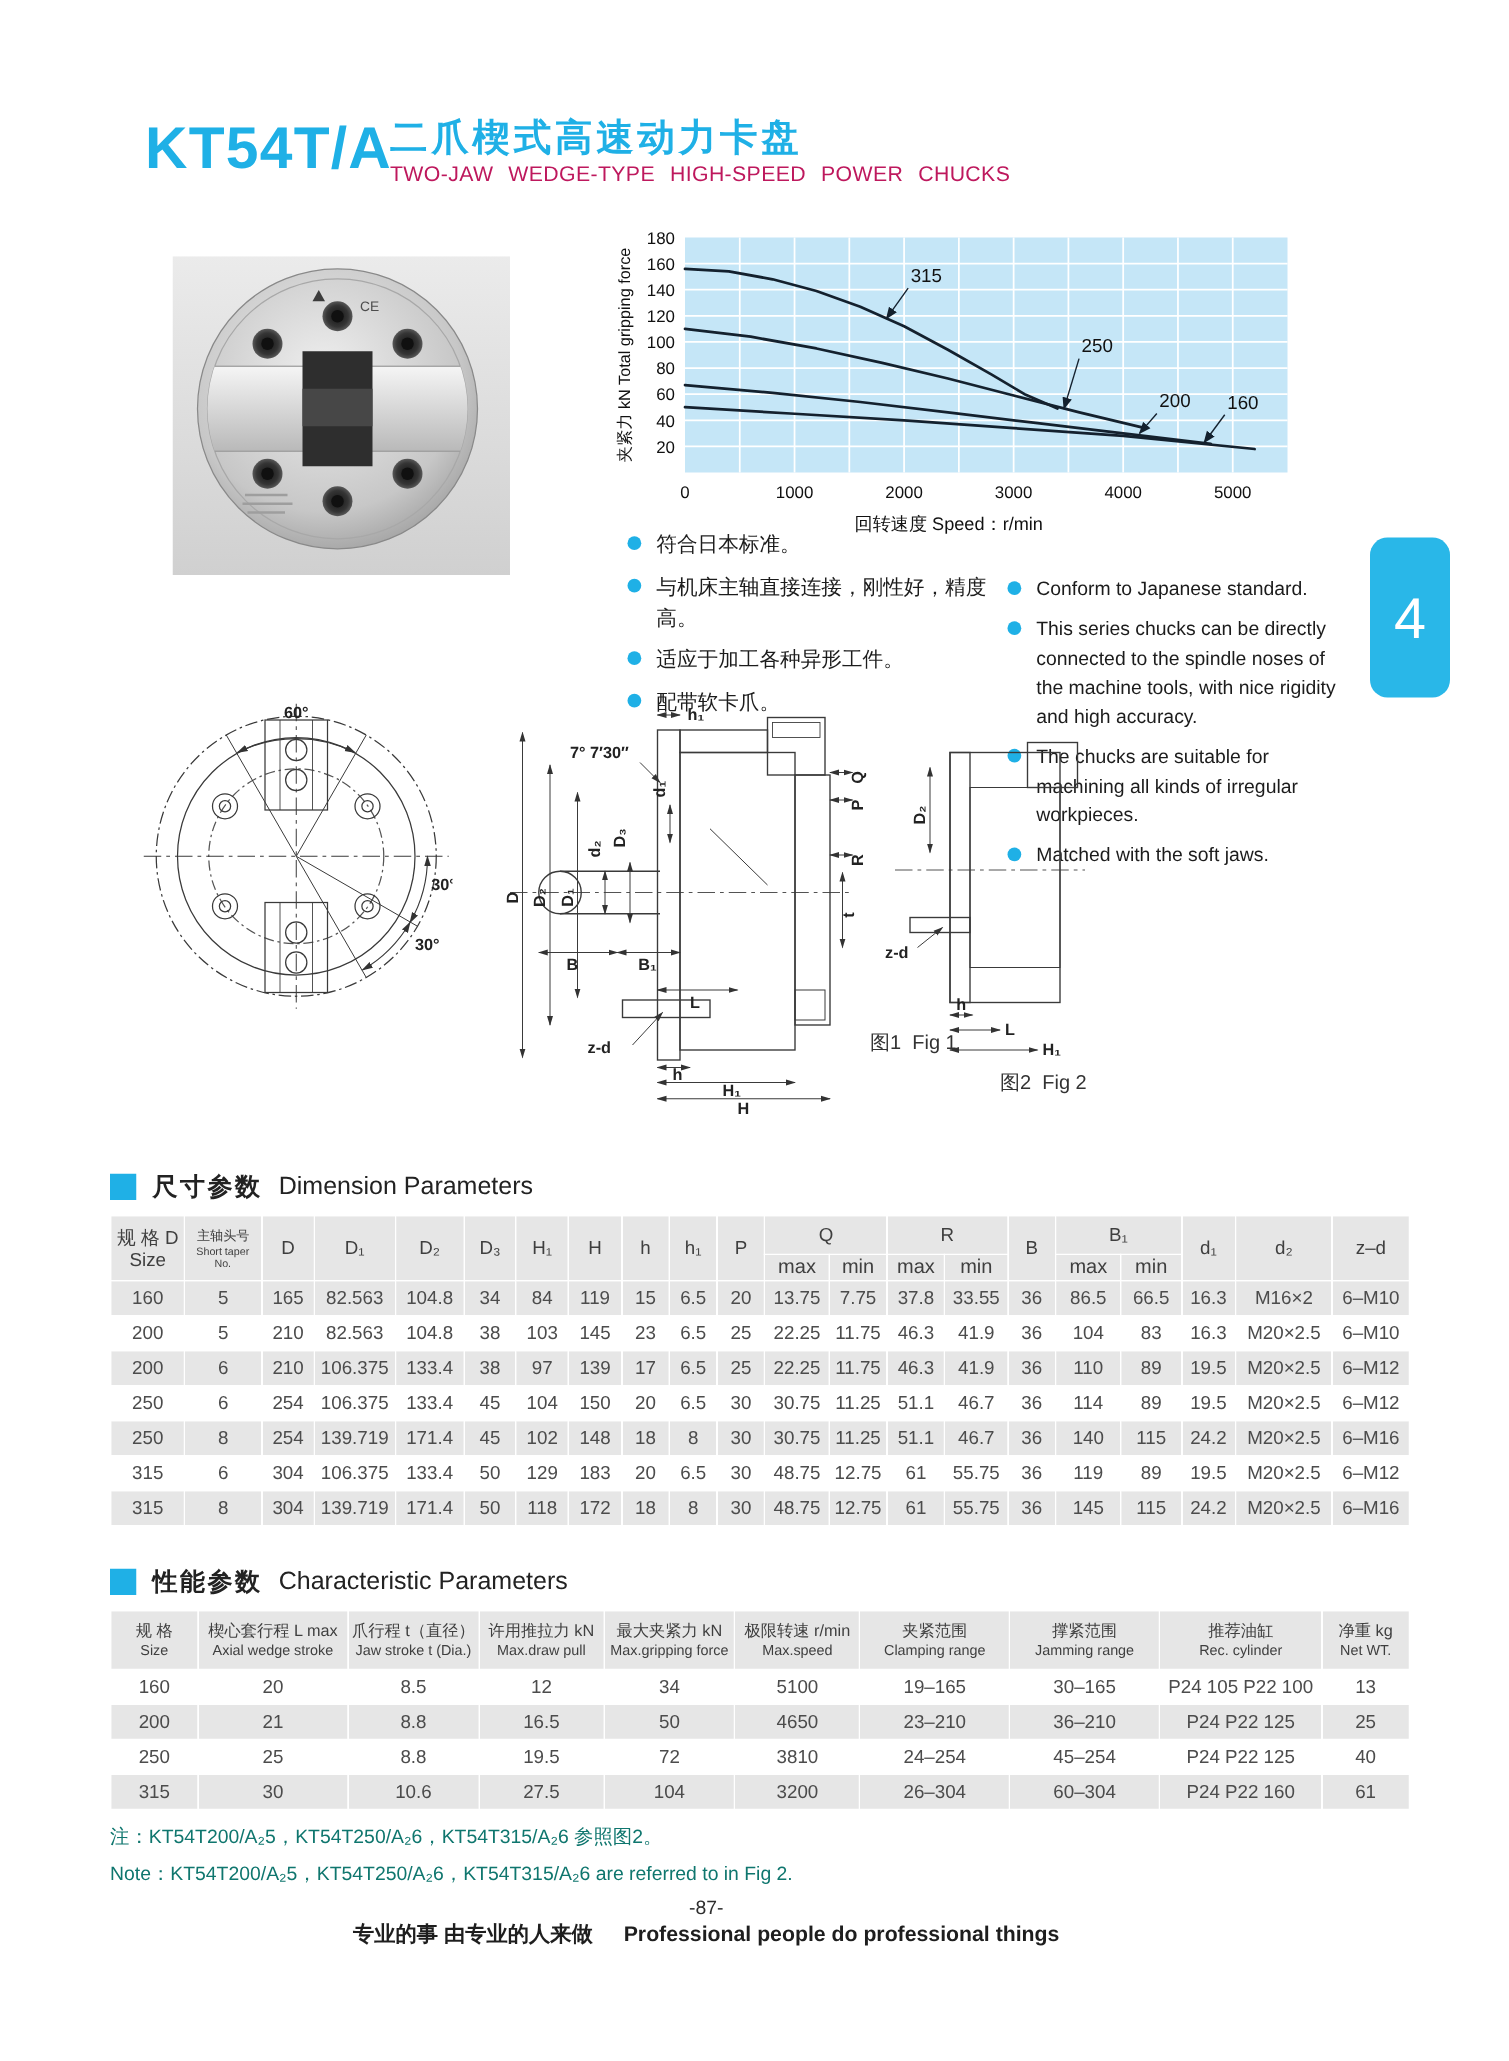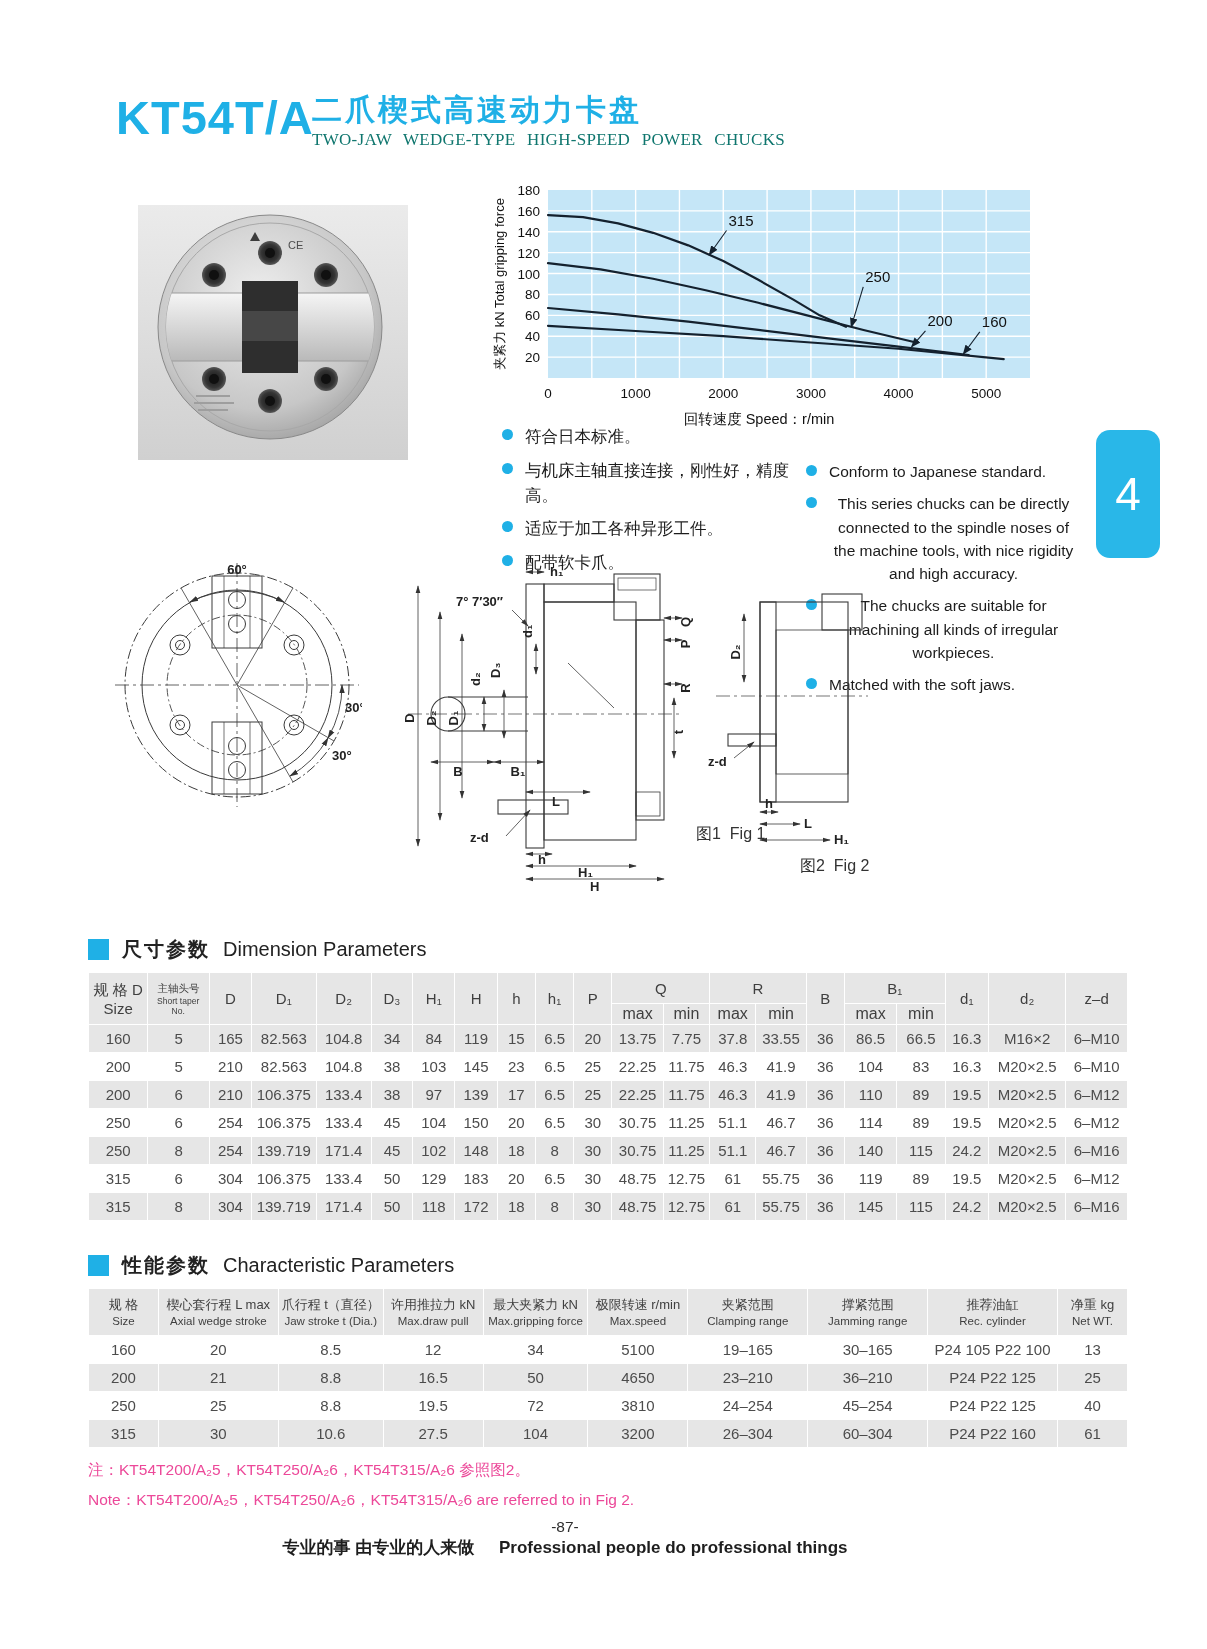--- a/index.html
+++ b/index.html
@@ -2,27 +2,27 @@
 <html><head>
 <meta charset="utf-8">
 <style>
   html,body{margin:0;padding:0;}
   body{width:1207px;height:1649px;position:relative;background:#fff;overflow:hidden;
        font-family:"Liberation Sans","DejaVu Sans",sans-serif;color:#222;}
   .abs{position:absolute;}
   
   .model{left:116px;top:90px;font-size:47px;font-weight:bold;color:#1fb0e6;letter-spacing:1px;}
   .tcn{left:312px;top:90px;font-size:30px;font-weight:bold;color:#1fb0e6;letter-spacing:3px;}
-  .ten{left:312px;top:130px;font-size:17px;color:#0f766e;word-spacing:7px;letter-spacing:.3px;font-family:Liberation Serif, serif;}
+  .ten{left:312px;top:130px;font-size:17px;color:#be185d;word-spacing:7px;letter-spacing:.3px;}
   
   .blist{list-style:none;margin:0;padding:0;}
   .blist li{display:flex;margin-bottom:9px;line-height:1.5;}
   .dot{flex:0 0 11px;width:11px;height:11px;border-radius:50%;background:#1fb0e6;margin:5px 12px 0 0;}
   .bcn{left:502px;top:424px;width:292px;font-size:16.5px;color:#1c1c1c;}
-  .ben{left:806px;top:460px;width:272px;font-size:15.5px;color:#1c1c1c;text-align:center;}
+  .ben{left:806px;top:460px;width:272px;font-size:15.5px;color:#1c1c1c;}
   
   .tab4{left:1096px;top:430px;width:64px;height:128px;background:#29b7e8;border-radius:14px;
         display:flex;align-items:center;justify-content:center;color:#fff;font-size:46px;}
   
   .sec{left:88px;display:flex;align-items:center;gap:13px;text-align:right;}
   .sq{width:21px;height:21px;background:#1fb0e6;}
   .scn{font-size:20px;font-weight:bold;color:#222;letter-spacing:2px;}
   .sen{font-size:20px;color:#222;}
   
   table.t{border-collapse:collapse;table-layout:fixed;width:1040px;color:#4c4c4c;}
@@ -30,21 +30,21 @@
   table.t thead th{background:#e6e6e6;color:#3f3f3f;}
   table.t tr.g td{background:#e6e6e6;}
   table.t td{font-size:15px;height:27px;}
   .h1{font-size:15px;} .h2{font-size:15px;}
   .h3{font-size:10.5px;} .h4{font-size:9px;transform:scale(.95);}
   .hv{font-size:15px;} .mm{font-size:16px;height:20px;}
   #t1 thead tr:first-child th{height:30px;}
   .hcn{font-size:13px;line-height:1.5;} .hen{font-size:11.5px;line-height:1.3;}
   #t2 thead th{height:46px;}
   
-  .notes{left:88px;top:1455px;font-size:15.5px;color:#ec4899;line-height:1.95;}
+  .notes{left:88px;top:1455px;font-size:15.5px;color:#0f766e;line-height:1.95;}
   .footer{left:0;top:1536px;width:1130px;text-align:center;font-size:17px;color:#1e1e1e;font-weight:bold;}
   .footer .fcn{margin-right:20px;}
   .pnum{left:0;top:1518px;width:1130px;text-align:center;font-size:15.5px;color:#2e2e2e;}
   
   svg text{font-family:"Liberation Sans","DejaVu Sans",sans-serif;}
   .dl{font-size:13px;font-weight:bold;fill:#222;}
   .cap{font-size:16px;color:#333;}
 </style>
 </head>
 <body>

